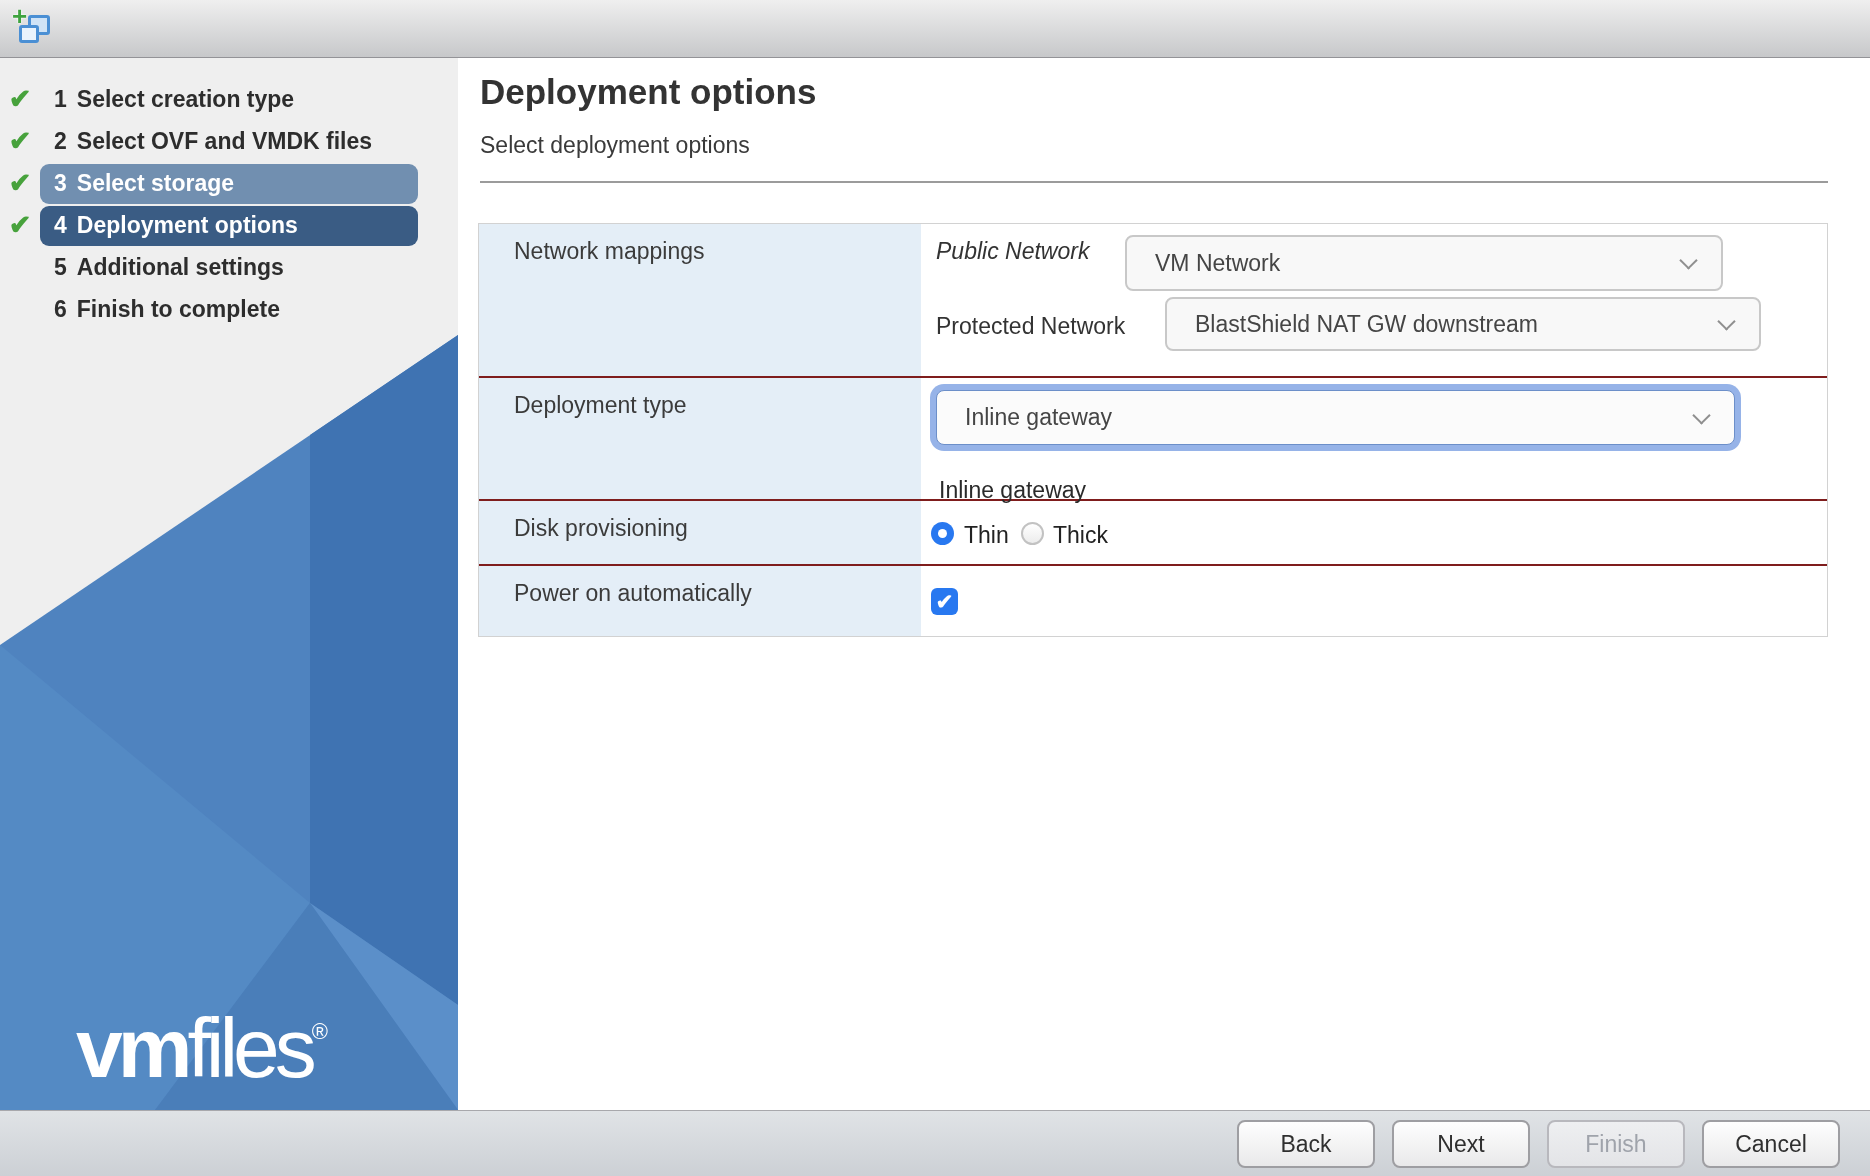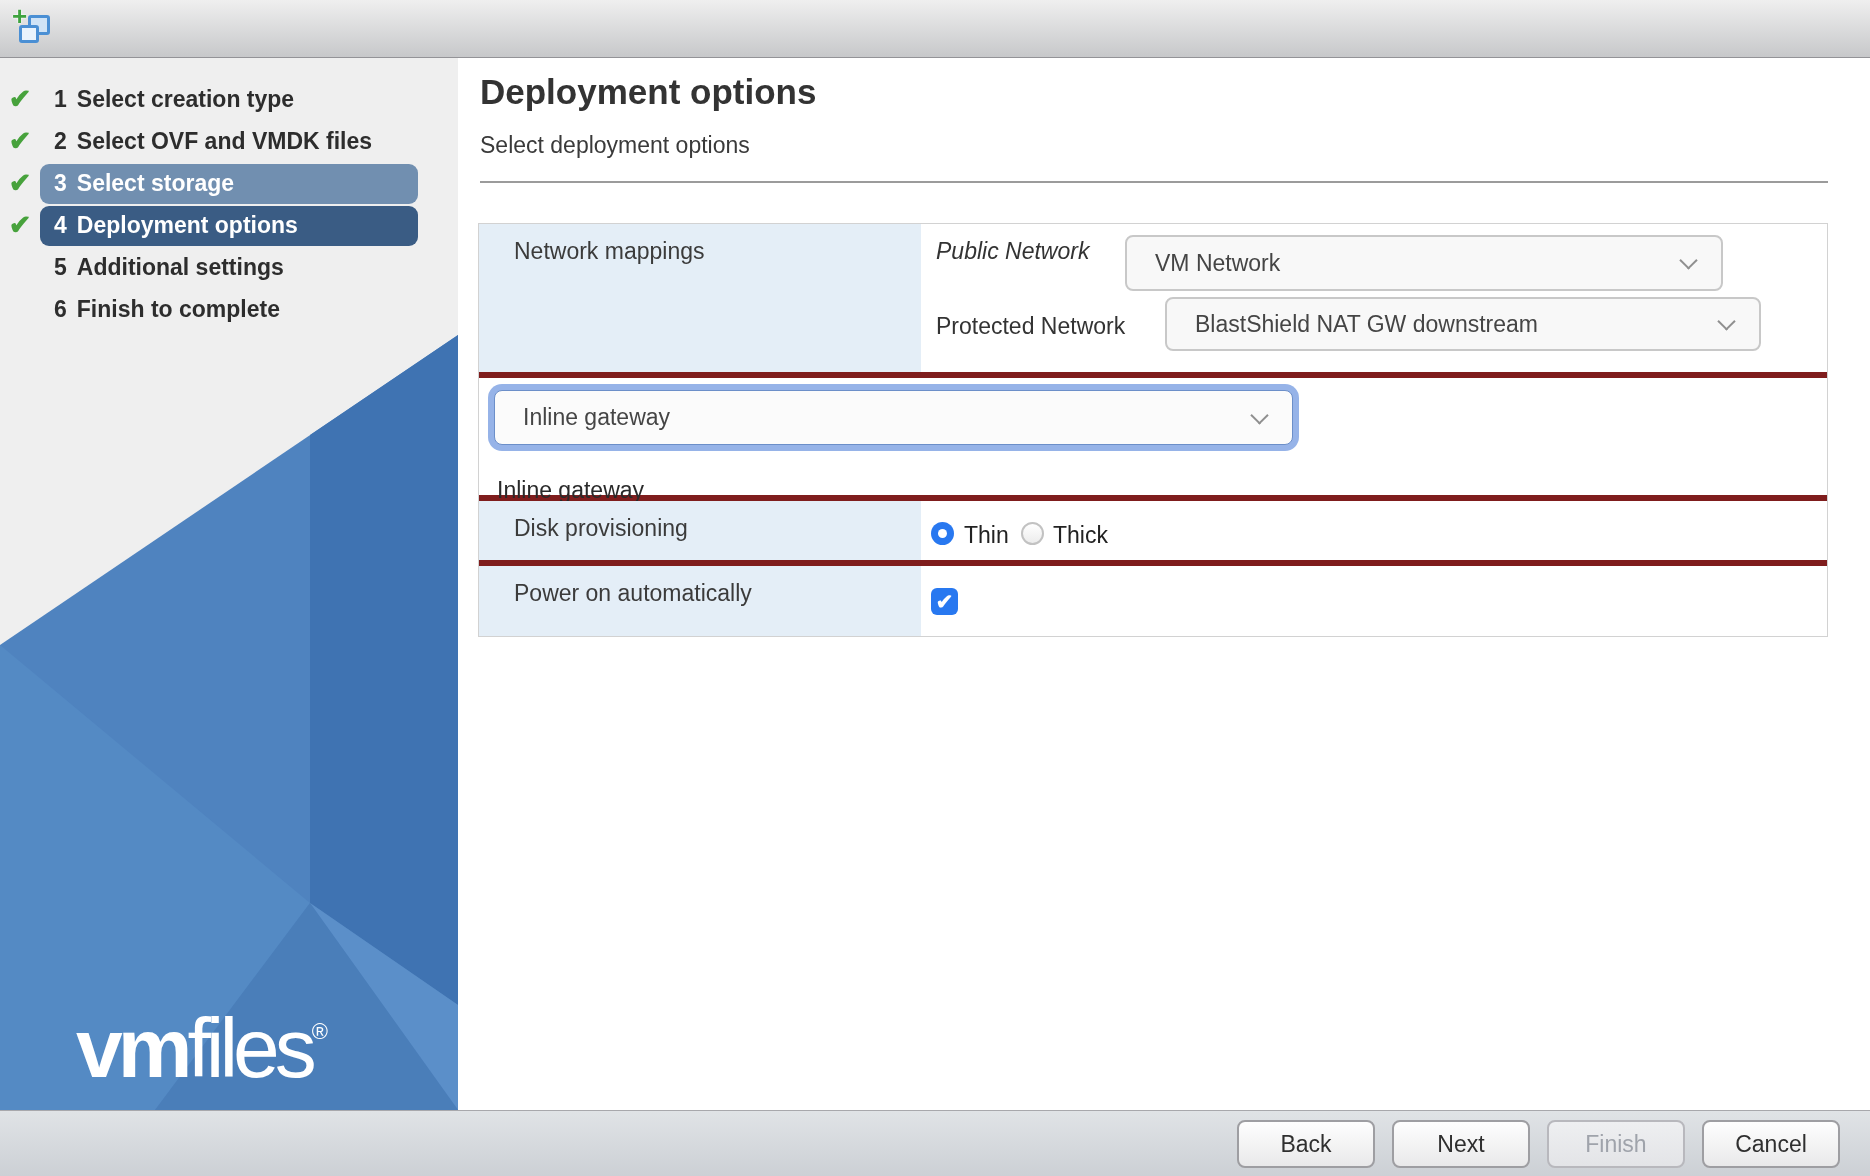--- a/index.html
+++ b/index.html
@@ -64,21 +64,21 @@
   
   .content { position:absolute; left:458px; top:58px; width:1412px; height:1052px; background:#fff; }
   .page-title { position:absolute; left:22px; top:14px; font-size:35px; font-weight:bold; color:#333; }
   .page-subtitle { position:absolute; left:22px; top:74px; font-size:23px; color:#3a3a3a; }
   .rule { position:absolute; left:22px; top:123px; width:1348px; height:0; border-top:2px solid #9b9b9b; }
 
   .opt-table {
     position:absolute; left:20px; top:165px; width:1350px;
     border:1px solid #d2d2d2; background:#fff;
   }
-  .row { position:relative; display:flex; border-bottom:6px solid #7f1d1d; }
+  .row { position:relative; display:flex; border-bottom:2px solid #7f1d1d; }
   .row:last-child { border-bottom:none; }
   .row .cell-label {
     width:442px; flex:0 0 auto; background:#e4eef7;
     padding:14px 0 0 35px; font-size:23px; color:#3b3b3b;
   }
   .row .cell-value { position:relative; flex:1; }
   .r-network { height:154px; }
   .r-deploy  { height:123px; }
   .r-disk    { height:65px;  }
   .r-power   { height:70px;  }
@@ -224,20 +224,21 @@
         </div>
         <div class="field-label" style="left:15px; top:89px;">Protected Network</div>
         <div class="dropdown" style="left:244px; top:73px; width:596px; height:54px;">
           <span>BlastShield NAT GW downstream</span>
           <span class="chev"></span>
         </div>
       </div>
     </div>
 
     <div class="row r-deploy">
+      <div class="cell-label">Deployment type</div>
       <div class="cell-value">
         <div class="dropdown focused" style="left:15px; top:12px; width:799px; height:55px;">
           <span>Inline gateway</span>
           <span class="chev"></span>
         </div>
         <div class="dd-desc" style="left:18px; top:99px;">Inline gateway</div>
       </div>
     </div>
 
     <div class="row r-disk">

